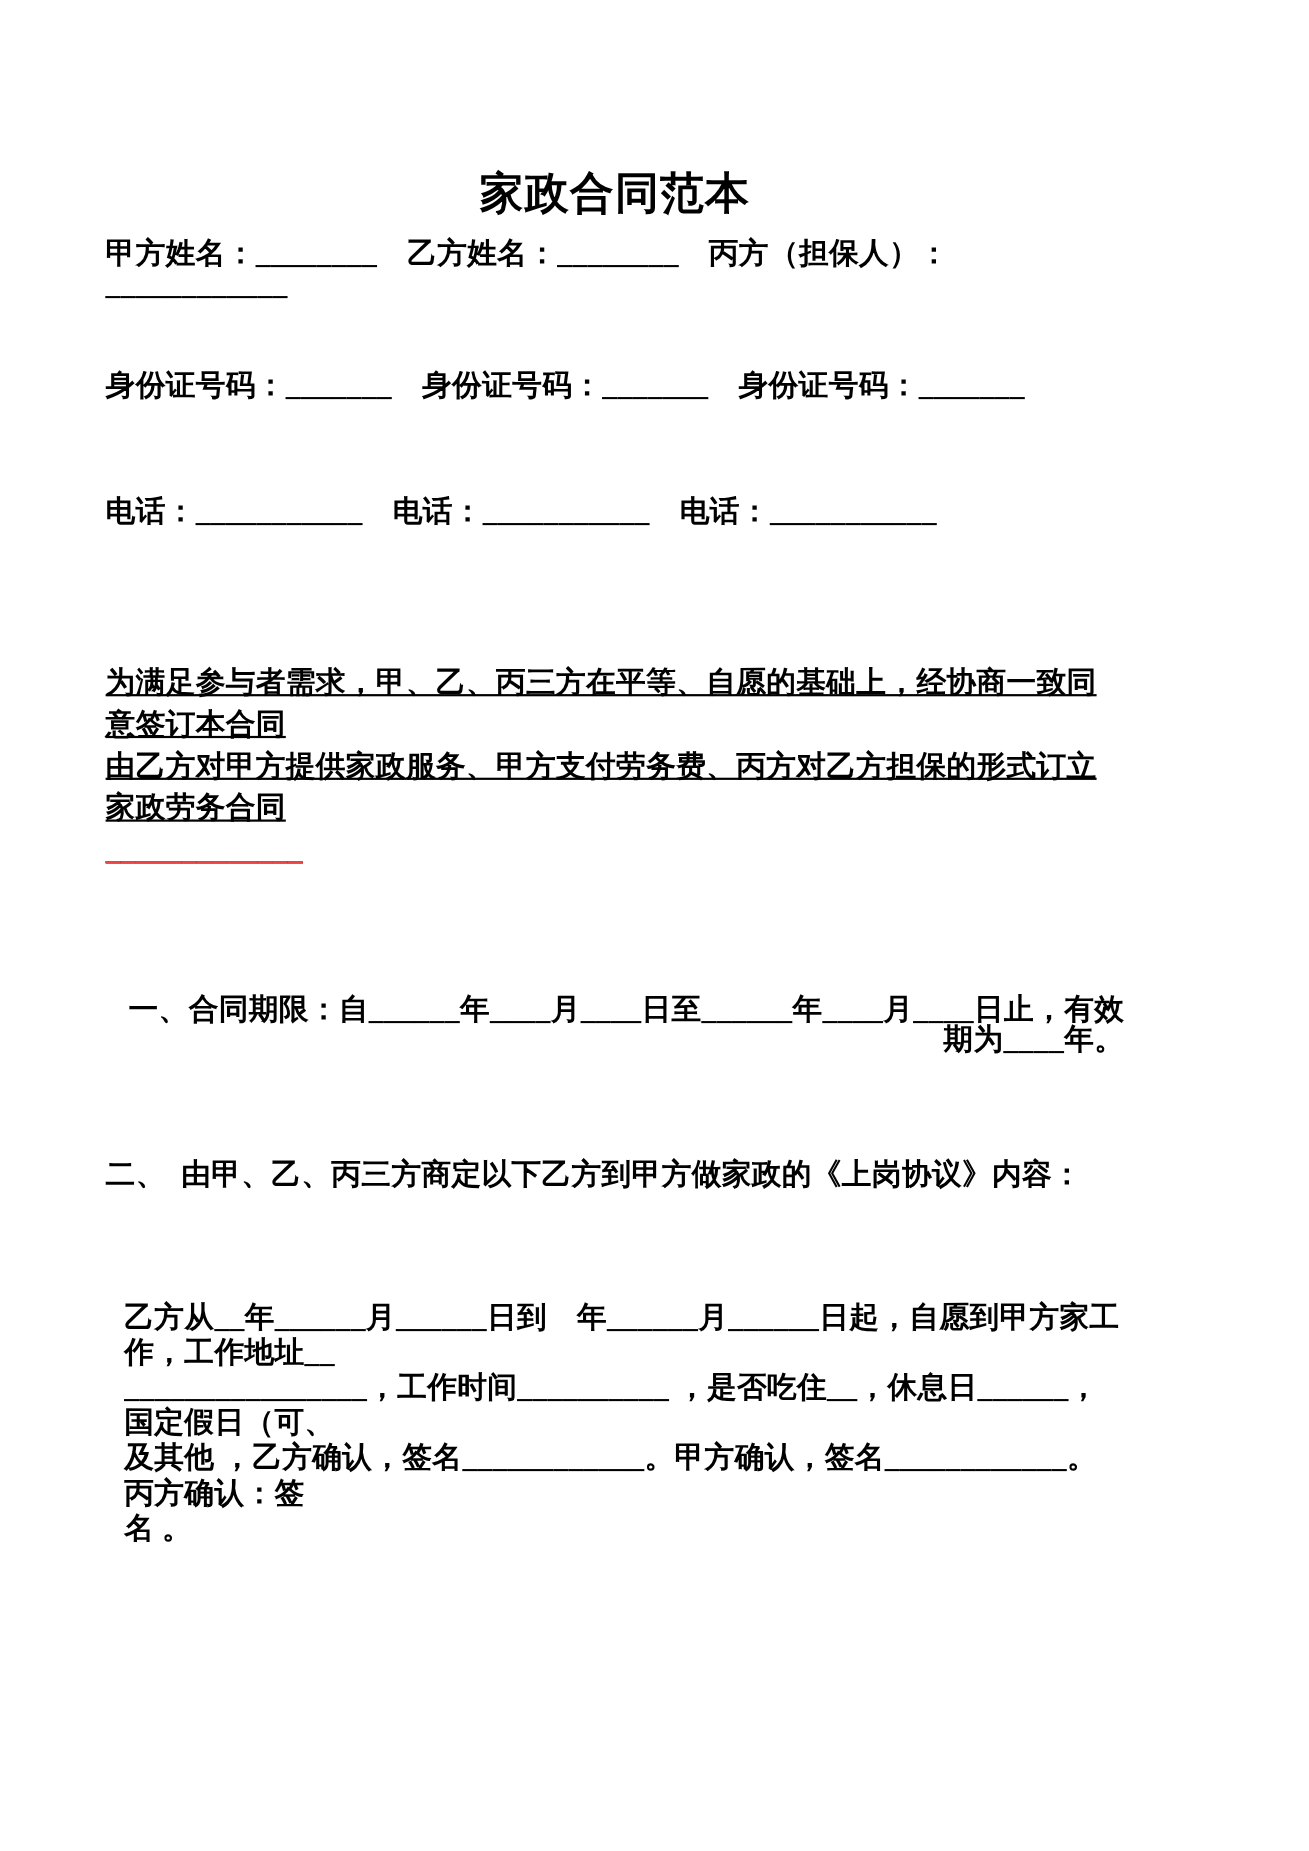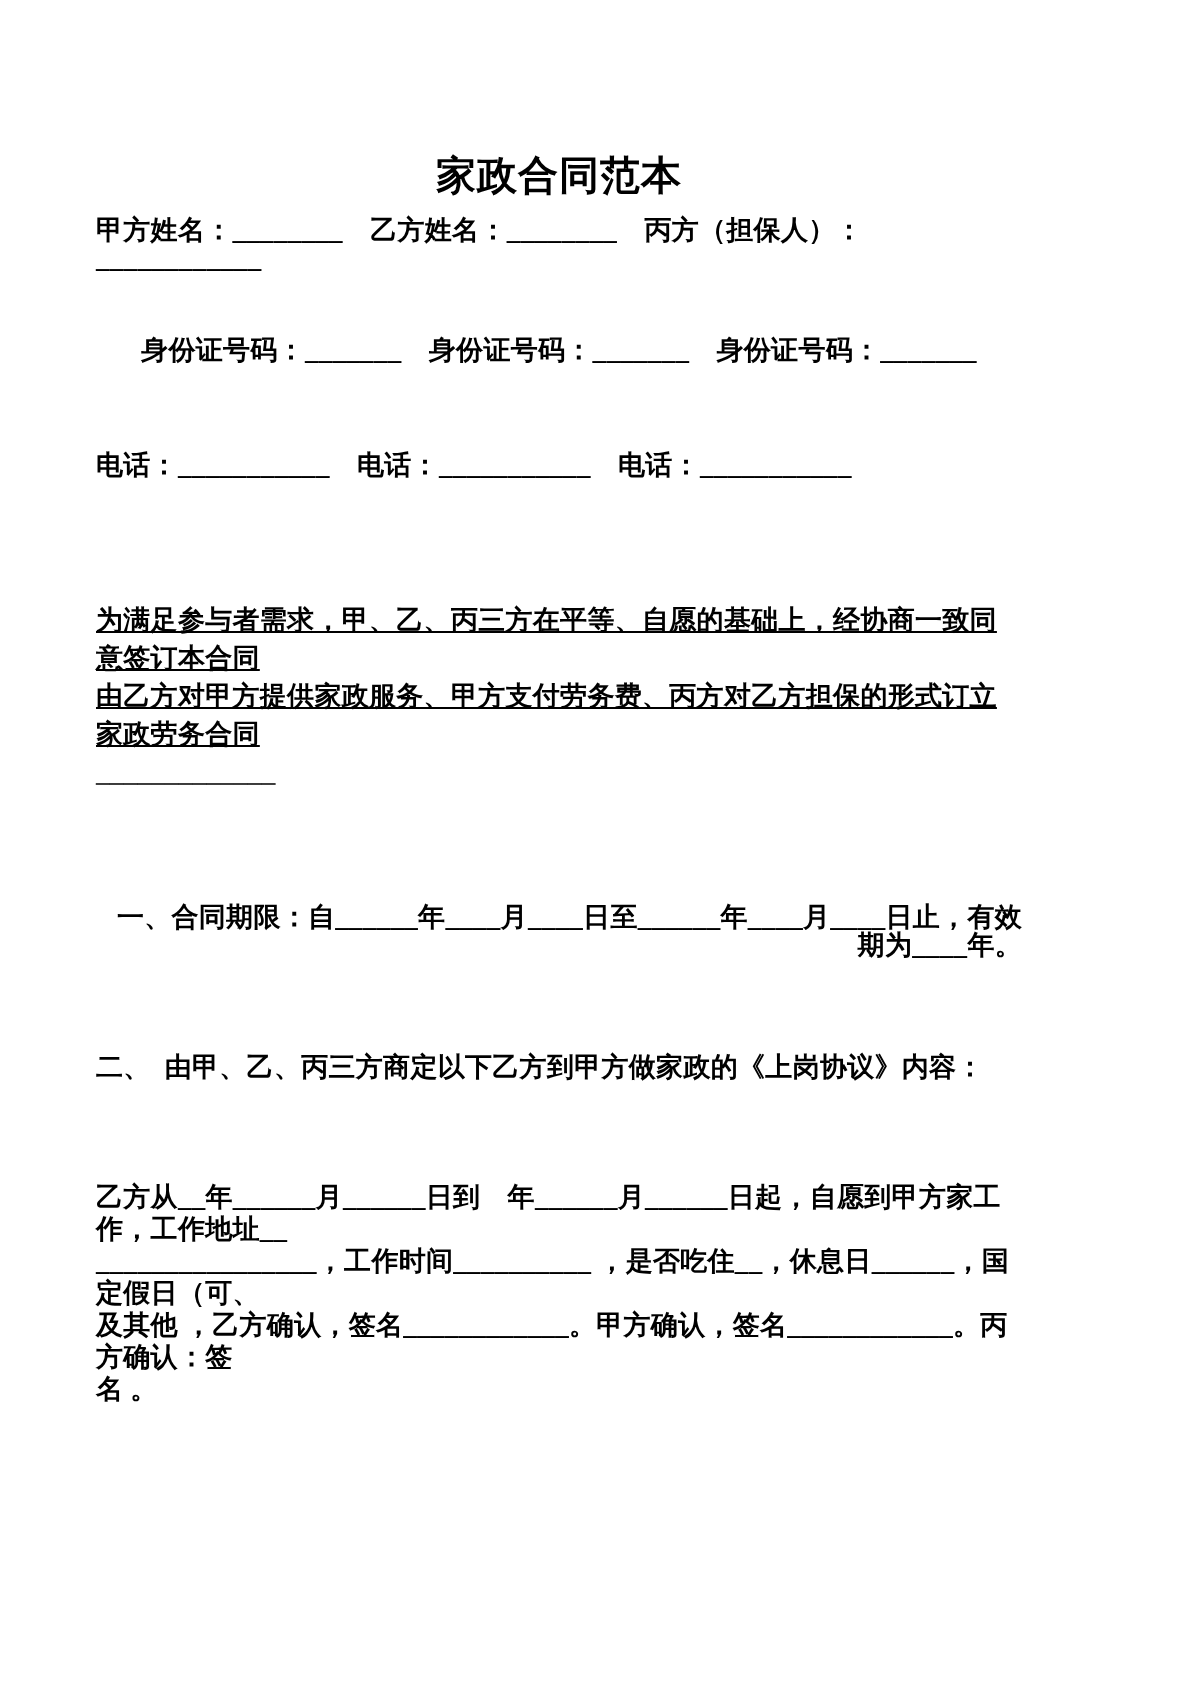--- a/index.html
+++ b/index.html
@@ -30,34 +30,34 @@
     text-align: center;
     letter-spacing: 1px;
   }
   .tline {
     font-size: 27px;
     line-height: 28px;
     white-space: pre-wrap;
     letter-spacing: 0.3px;
   }
   .m-names   { margin-bottom: 64px; }
-  .m-ids     { margin-bottom: 87px; text-align: center; }
+  .m-ids     { margin-bottom: 87px; }
   .m-addr    { margin-bottom: 90px; }
   .m-phone   { margin-bottom: 122px; }
 
   .para { margin: 0; padding: 0; }
   .preamble .tline  { line-height: 38px; }
   .preamble         { margin-bottom: 112px; text-decoration: underline; }
-  .blank-line       { color: #404040; }
+  .blank-line       { color: #ef4444; }
 
   .clause-1 { margin-bottom: 94px; text-align: right; }
   .clause-2 { margin-bottom: 100px; }
 
   .agreement .tline { line-height: 32px; }
-  .agreement        { margin-bottom: 92px; }
+  .agreement        { margin-bottom: 92px; margin-left: 17px; }
 
   .clause-3 .tline  { line-height: 33px; }
 </style>
 </head>
 <body>
 
 <div class="doc">
 
   <h1 class="title">家政合同范本</h1>
 

